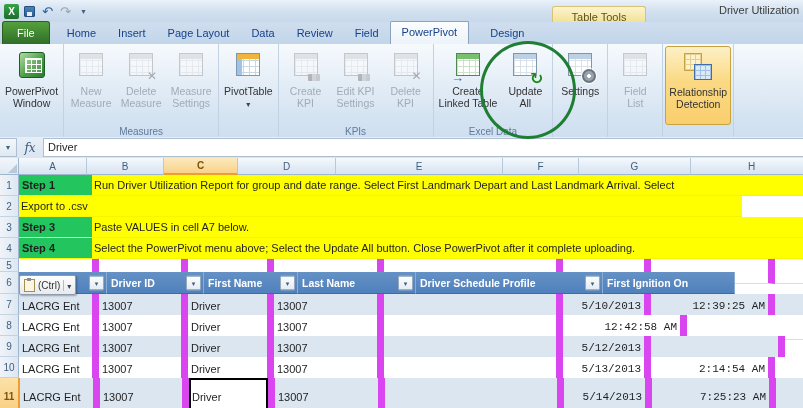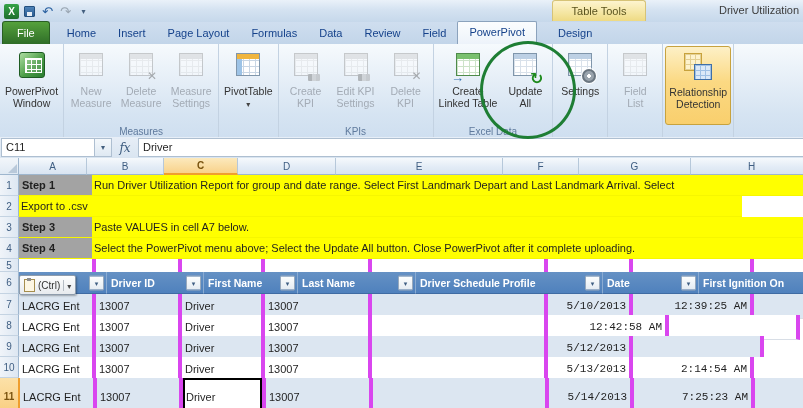--- a/index.html
+++ b/index.html
@@ -12,21 +12,21 @@
     border-bottom:1px solid #b6c7da;display:flex;align-items:center;padding-left:4px;gap:2px;}
   .app-icon{width:15px;height:15px;border-radius:2px;background:linear-gradient(#35a348,#1d6e2c);
     color:#fff;font-weight:bold;font-size:10px;display:flex;align-items:center;justify-content:center;flex:none;}
   .app-icon::before{content:"X";}
   .q{width:17px;height:17px;position:relative;display:flex;align-items:center;justify-content:center;border-radius:2px;flex:none;}
   .q-save::before{content:"";position:absolute;inset:3px;background:linear-gradient(#4d82b8,#2c5d92);border:1px solid #24507f;border-radius:1px;}
   .q-save::after{content:"";position:absolute;left:6px;top:9px;right:6px;bottom:4px;background:#e8eef5;}
   .q-undo::after{content:"↶";color:#2a60a0;font-size:13px;}
   .q-redo::after{content:"↷";color:#9aa6b2;font-size:13px;}
   .q-qat-dropdown::after{content:"▾";color:#44607f;font-size:8px;}
-  .ctx-group{position:absolute;left:552px;top:0;width:92px;height:20px;line-height:20px;text-align:center;
+  .ctx-group{position:absolute;left:552px;top:6px;width:92px;height:20px;line-height:20px;text-align:center;
     font-size:11px;color:#5a531f;background:linear-gradient(#fdf4cf,#f3e39a 70%,#eeda83);
     border:1px solid #d6c377;border-bottom:none;border-radius:3px 3px 0 0;}
   .win-title{position:absolute;right:0;top:4px;width:88px;font-size:11px;color:#3c3c3c;white-space:nowrap;overflow:hidden;}
 
   
   .tabrow{position:absolute;left:0;top:22px;width:100%;height:22px;
     background:linear-gradient(#cfdeef,#c2d5e9);display:flex;align-items:flex-end;}
   .tab{height:21px;line-height:21px;padding:0 11px;color:#15428b;white-space:nowrap;}
   .tab.active{background:linear-gradient(#fbfdfe,#edf3fa);border:1px solid #8ba2bc;border-bottom:none;
     border-radius:2px 2px 0 0;height:22px;line-height:21px;color:#15428b;}
@@ -102,27 +102,27 @@
   #sheet{position:absolute;left:0;top:158px;width:100%;height:250px;background:#fff;overflow:hidden;}
   .grow{display:flex;align-items:stretch;}
   .corner{width:18px;flex:none;background:linear-gradient(#f2f6fa,#dfe9f3);border-right:1px solid #9eb6ce;border-bottom:1px solid #9eb6ce;position:relative;}
   .corner::after{content:"";position:absolute;right:1px;bottom:1px;border-left:9px solid transparent;border-bottom:9px solid #b9c9da;}
   .ch{flex:none;background:linear-gradient(#f6f9fc,#e3ecf6 55%,#d9e4f1);border-right:1px solid #b6c8da;border-bottom:1px solid #9eb6ce;
     color:#3f5e82;display:flex;align-items:center;justify-content:center;font-size:10px;}
   .ch.sel{background:linear-gradient(#fce9bd,#f8d28a);border-bottom:2px solid #ef9e2e;color:#7a5410;font-weight:bold;}
   .rh{width:18px;flex:none;background:linear-gradient(to right,#f0f4f9,#dde7f2);border-right:1px solid #9eb6ce;border-bottom:1px solid #c4d3e2;
     color:#3f5e82;font-size:10px;display:flex;align-items:center;justify-content:center;}
   .rh.sel{background:linear-gradient(#fce1a8,#f9cd7e);color:#7a5410;border-right:2px solid #ef9e2e;font-weight:bold;}
-  .cell{flex:none;background:#fff;border-right:4px solid #d946ef;border-bottom:1px solid #d8dee6;
+  .cell{flex:none;background:#fff;border-right:7px solid #d946ef;border-bottom:1px solid #d8dee6;
     padding:12px 3px;display:flex;align-items:center;white-space:nowrap;overflow:hidden;}
   .cell.band{background:#dce6f1;}
   .cell.num{justify-content:flex-end;font-family:Liberation Mono, monospace;}
   .cell.selcell{background:#fff;box-shadow:inset 0 0 0 2px #000;position:relative;}
   .cell.selcell::after{content:"";position:absolute;right:0;bottom:0;width:3px;height:3px;background:#000;}
-  .note-a{flex:none;background:#a3a3a3;border-bottom:1px solid #f6f600;font-weight:bold;padding:0 3px;display:flex;align-items:center;white-space:nowrap;overflow:hidden;}
+  .note-a{flex:none;background:#22c55e;border-bottom:1px solid #f6f600;font-weight:bold;padding:0 3px;display:flex;align-items:center;white-space:nowrap;overflow:hidden;}
   .note-text{flex:none;background:#ffff00;border-bottom:1px solid #f6f600;padding:0 2px;display:flex;align-items:center;white-space:nowrap;overflow:hidden;}
   .thdr{flex:none;background:linear-gradient(#6591c4,#4f81bd);color:#fff;font-weight:bold;font-size:10.5px;
     border-right:1px solid #8aabd2;border-bottom:1px solid #3f6ba3;padding:0 16px 0 4px;
     display:flex;align-items:center;position:relative;white-space:nowrap;overflow:hidden;}
   .fdd{position:absolute;right:2px;top:50%;transform:translateY(-50%);width:13px;height:13px;
     background:linear-gradient(#fdfefe,#e4ebf2);border:1px solid #98a9bd;border-radius:1px;
     color:#3f5e82;text-align:center;line-height:11px;}
   .fdd::after{content:"▾";font-size:7px;}
 
   .paste-tag{position:absolute;left:19px;top:275px;height:18px;z-index:30;display:flex;align-items:center;gap:3px;
@@ -149,21 +149,20 @@
     <div class="ctx-group">Table Tools</div>
     <div class="win-title">Driver Utilization</div>
   </div>
 
   <div class="tabrow">
     <div class="tab-file">File</div>
     <div id="tabs" style="display:flex;align-items:flex-end;">
         <div class="tab">Home</div>
         <div class="tab">Insert</div>
         <div class="tab">Page Layout</div>
-        <div class="tab">Formulas</div>
         <div class="tab">Data</div>
         <div class="tab">Review</div>
         <div class="tab">Field</div>
         <div class="tab active">PowerPivot</div>
         <div class="tab">Design</div>
       </div>
   </div>
 
   <div class="ribbon" id="ribbon">
       <div class="rgroup">
@@ -271,21 +270,20 @@
           <div class="ricon i-relationship-detection"></div>
           <div class="rlabel">
             <div class="rline">Relationship</div>
             <div class="rline">Detection</div>
           </div>
         </div>
       </div>
     </div>
 
   <div class="formulabar">
-    <div class="namebox">C11</div>
     <div class="nb-dd"></div>
     <div class="fxbtn">fx</div>
     <div class="fcontent">Driver</div>
   </div>
 
   <div id="sheet">
       <div class="grow" style="height: 17px;">
         <div class="corner"></div>
         <div class="ch" style="width: 67px;">A</div>
         <div class="ch" style="width: 76px;">B</div>
@@ -328,21 +326,20 @@
       </div>
       <div class="grow" style="height: 22px;">
         <div class="rh">6</div>
         <div class="thdr" style="width: 67px;">
           <div class="fdd"></div>
         </div>
         <div class="thdr" style="width: 76px;">Driver ID<div class="fdd"></div></div>
         <div class="thdr" style="width: 73px;">First Name<div class="fdd"></div></div>
         <div class="thdr" style="width: 97px;">Last Name<div class="fdd"></div></div>
         <div class="thdr" style="width: 166px;">Driver Schedule Profile<div class="fdd"></div></div>
-        <div class="thdr" style="width: 75px;">Date<div class="fdd"></div></div>
         <div class="thdr" style="width: 111px;">First Ignition On</div>
       </div>
       <div class="grow" style="height: 21px;">
         <div class="rh">7</div>
         <div class="cell band" style="width: 67px;">LACRG Ent</div>
         <div class="cell band" style="width: 76px;">13007</div>
         <div class="cell band" style="width: 73px;">Driver</div>
         <div class="cell band" style="width: 97px;">13007</div>
         <div class="cell band" style="width: 166px;"></div>
         <div class="cell band num" style="width: 75px;">5/10/2013</div>

